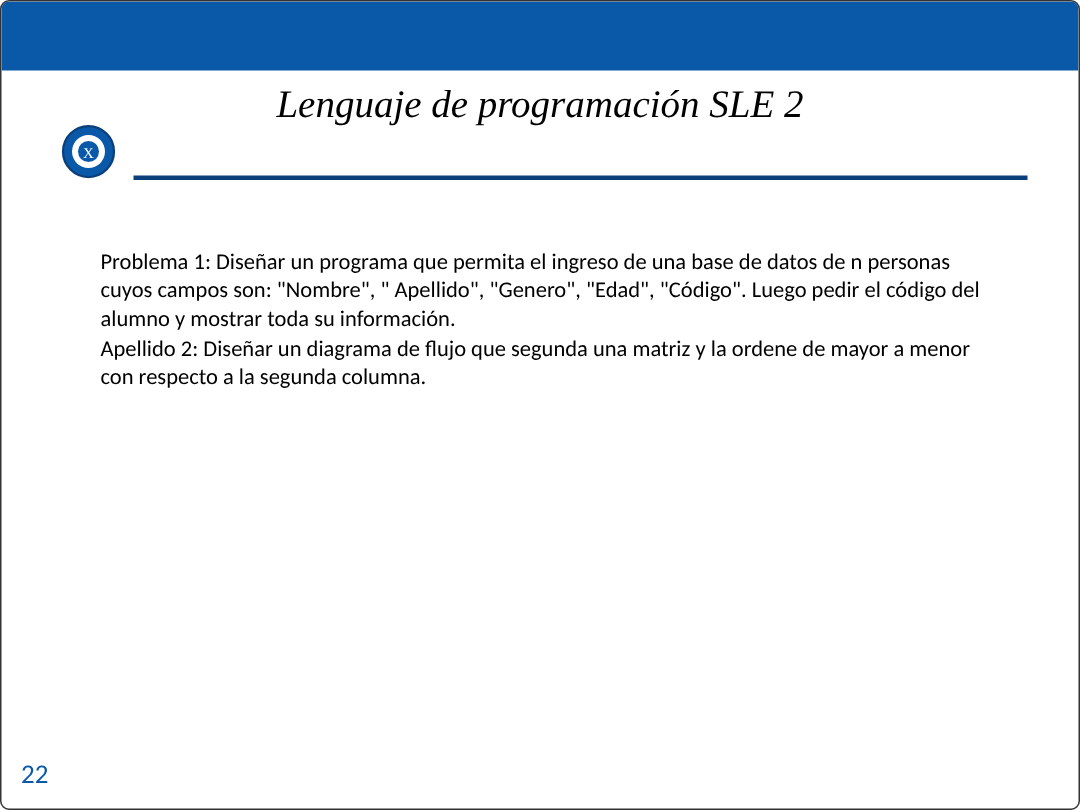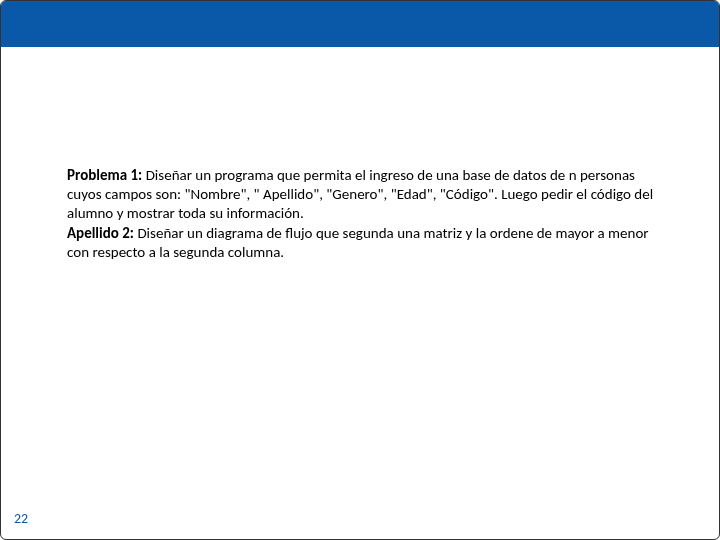--- a/index.html
+++ b/index.html
@@ -56,37 +56,51 @@
     right: 50px;
     font-family: "Calibri", Arial, sans-serif;
     font-size: 15px;
     color: #000;
     line-height: 1.28;
   }
   .subheading {
     margin-bottom: 22px;
     font-family: "Calibri", Arial, sans-serif;
   }
-  .bold { font-weight: 700; }
+  .bold { font-weight: 400; }
   .page-number {
     position: absolute;
     left: 13px;
     bottom: 12px;
     font-family: "Calibri", Arial, sans-serif;
-    font-size: 14px;
+    font-size: 18px;
     color: #0a58a8;
   }
 </style>
 </head>
 <body>
 
 <div class="slide">
 
   <div class="topbar"></div>
 
+  <div class="header-area">
+    <div class="title">Lenguaje de programación SLE 2</div>
+
+    <div class="logo">
+      <svg viewBox="0 0 36 36">
+        <circle cx="18" cy="18" r="17" fill="#0a58a8" stroke="#0a3f7a" stroke-width="1.5"></circle>
+        <circle cx="18" cy="18" r="11" fill="#ffffff"></circle>
+        <circle cx="18" cy="18" r="7" fill="#0a58a8"></circle>
+        <text x="18" y="22" text-anchor="middle" font-size="10" font-family="serif" fill="#ffffff">X</text>
+      </svg>
+    </div>
+
+    <div class="divider"></div>
+  </div>
 
   <div class="content">
 
     <div>
       <span class="bold">Problema 1:</span><span> Diseñar un programa que permita el ingreso de una base de datos de n personas cuyos campos son: "Nombre", " Apellido", "Genero", "Edad", "Código". Luego pedir el código del alumno y mostrar toda su información.</span><br>
       <span class="bold"> Apellido 2:</span><span> Diseñar un diagrama de flujo que segunda una matriz y la ordene de mayor a menor con respecto a la segunda columna.</span>
     </div>
   </div>
 
   <div class="page-number">22</div>

